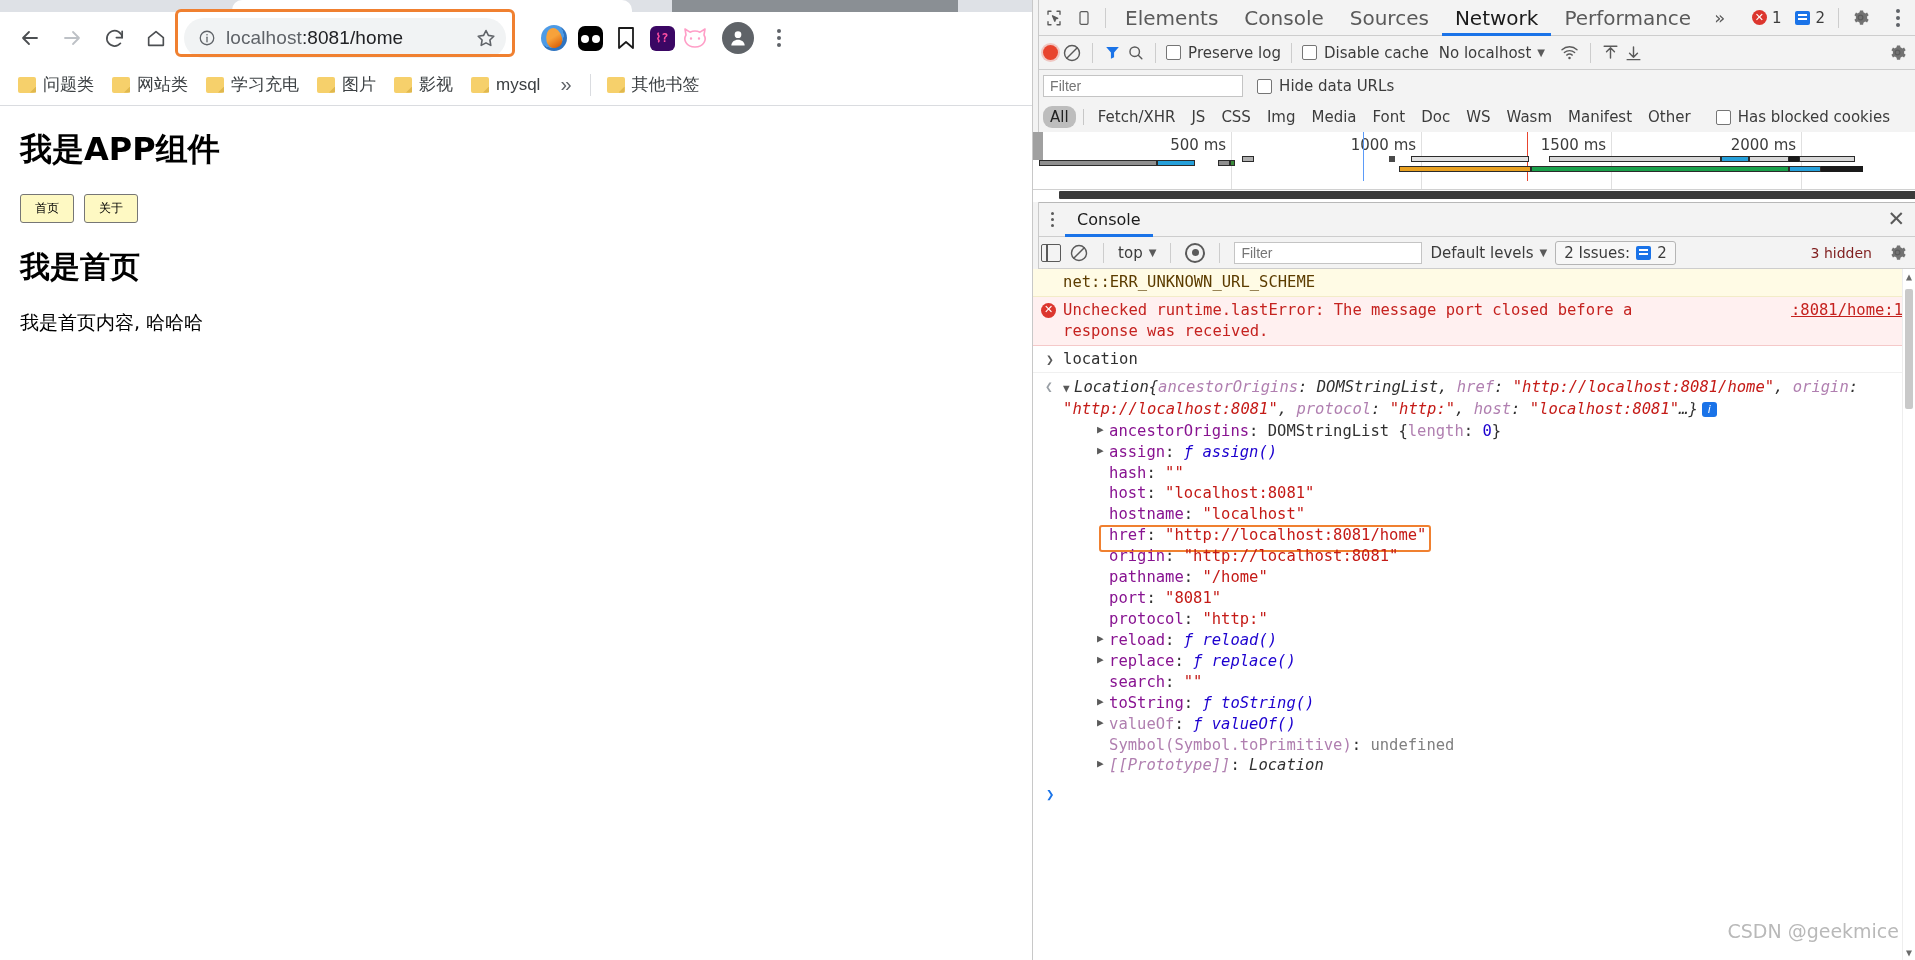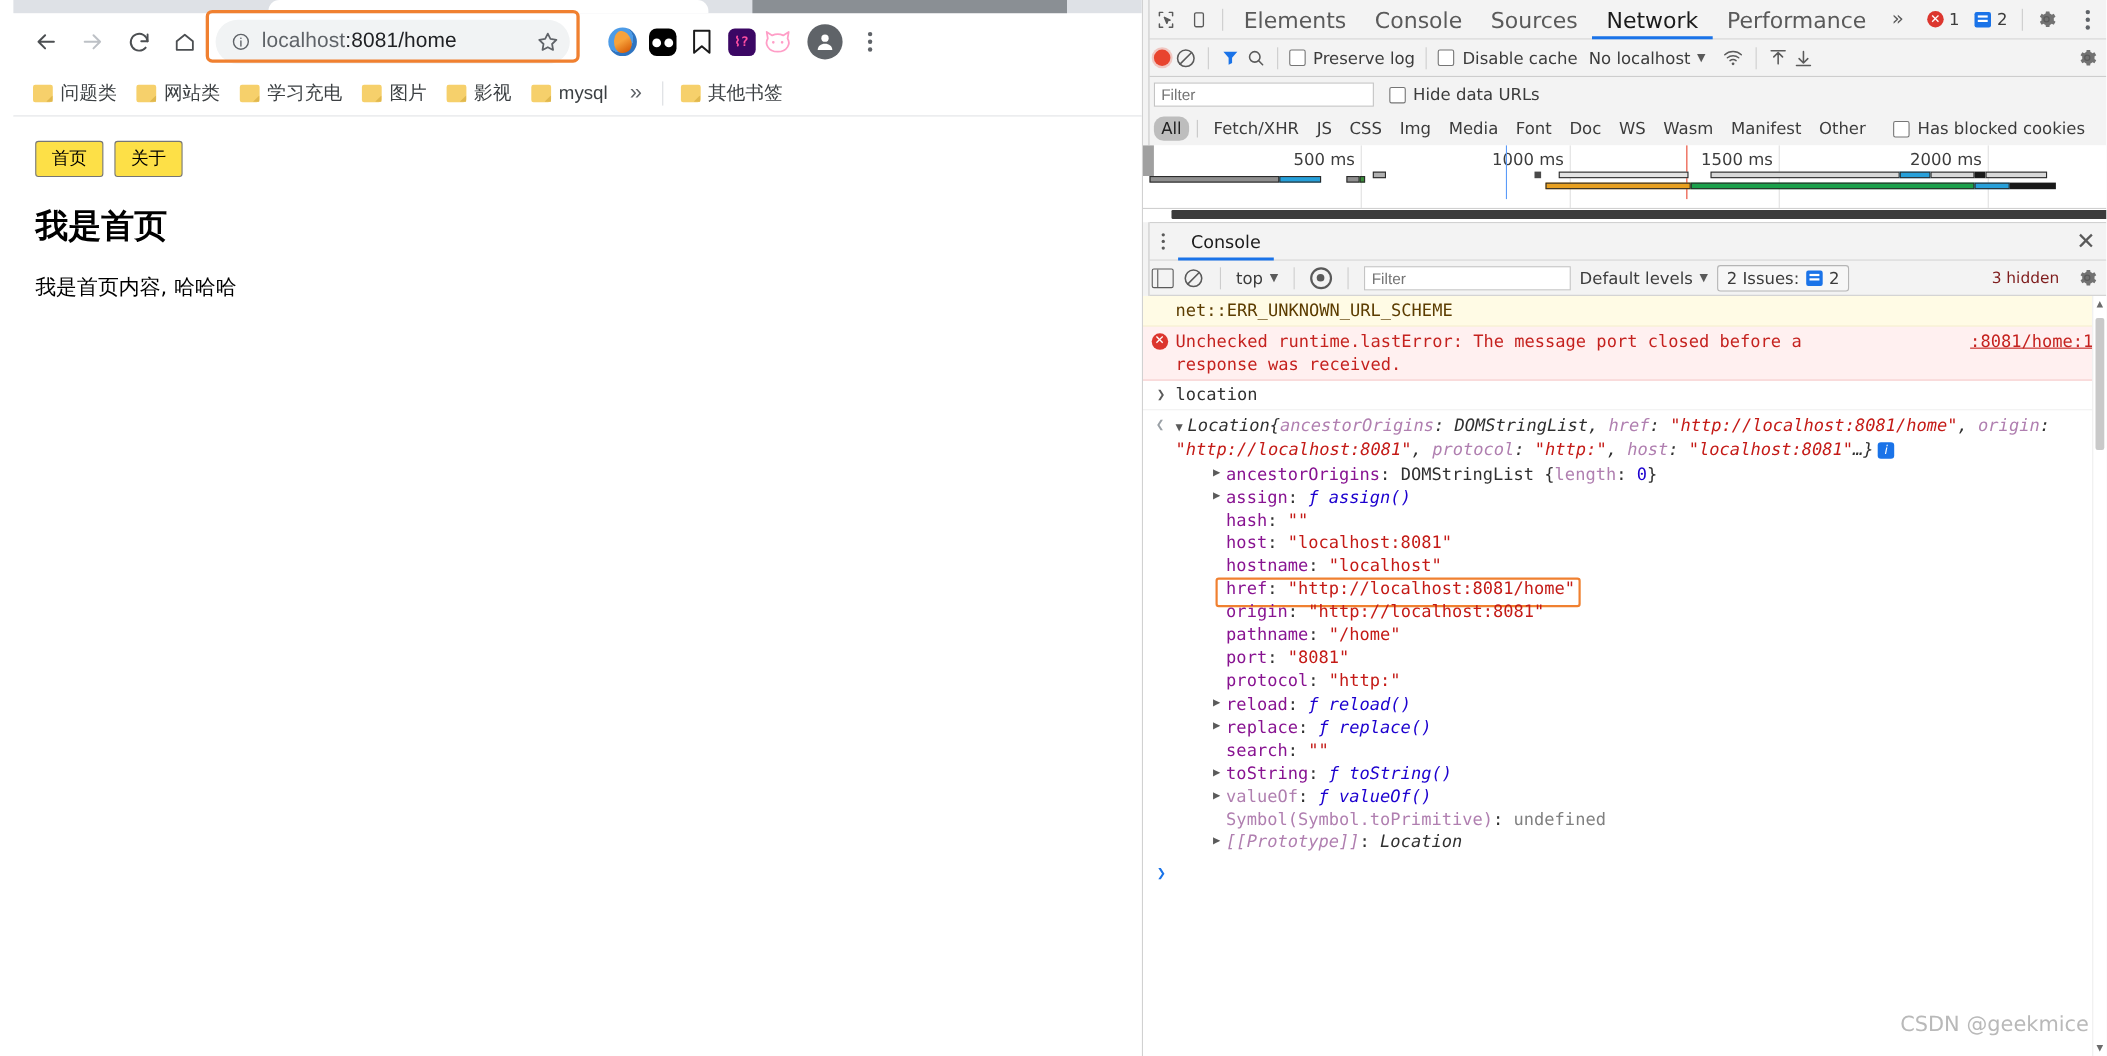--- a/index.html
+++ b/index.html
@@ -5,21 +5,21 @@
   * { box-sizing: border-box; margin: 0; padding: 0; }
   html, body {
     width: 1915px; height: 960px;
     font-family: "Liberation Sans", "DejaVu Sans", sans-serif;
     overflow: hidden; background: #fff;
   }
   #root { position: relative; width: 1915px; height: 960px; display: flex; }
 
   
   .browser { width: 1121px; height: 960px; position: relative; background: #fff;
-             border-right: 1px solid #c8c8c8; overflow: hidden; margin-left: 12px; }
+             border-right: 1px solid #c8c8c8; overflow: hidden; }
   .tabstrip { height: 12px; background: #dee1e6; position: relative; }
   .tabstrip .tabshape { position: absolute; left: 232px; top: 0; width: 400px; height: 12px;
         background:#fff; border-radius: 10px 10px 0 0; }
   .tabstrip .tabshape2 { position:absolute; left: 672px; top:0; width: 286px; height:12px;
         background:#8a8f94; }
 
   .toolbar { height: 52px; background: #fff; display: flex; align-items: center;
              padding: 0 10px; gap: 2px; }
   .navbtn { width: 40px; height: 40px; display: flex; align-items: center; justify-content: center;
             border-radius: 50%; cursor: pointer; color: #4c4f52; }
@@ -75,21 +75,21 @@
   .folder::after { content:""; position:absolute; right:0; bottom:0; width:6px; height:6px;
         background:#e0b84e; clip-path: polygon(100% 0, 0 100%, 100% 100%); }
   .bm-overflow { font-size: 20px; color: #5f6368; padding: 2px 10px; cursor: pointer; }
   .bm-sep { width: 1px; height: 22px; background: #dadce0; margin: 0 6px; }
 
   .viewport { position: absolute; top: 106px; left: 0; right: 0; bottom: 0; background: #fff;
               padding: 22px 20px 0 20px; }
   .h1 { font-size: 32px; font-weight: bold; color: #000; margin-bottom: 22px;
         font-family: "DejaVu Sans", sans-serif; }
   .btnrow { display: flex; gap: 10px; margin-bottom: 24px; }
-  .pagebtn { font-size: 16px; padding: 5px 14px; background: #fde047; border: 1px solid #767676;
+  .pagebtn { font-size: 12px; padding: 5px 14px; background: #fef9c3; border: 1px solid #767676;
              border-radius: 3px; color: #000; cursor: pointer;
              font-family: "DejaVu Sans", sans-serif; }
   .h2 { font-size: 30px; font-weight: bold; color: #000; margin: 14px 0 22px;
         font-family: "DejaVu Sans", sans-serif; }
   .para { font-size: 19px; color: #000; font-family: "DejaVu Sans", sans-serif; }
 
   
   .devtools { width: 957px; height: 960px; background: #f3f3f3; position: relative;
               display: flex; flex-direction: column; overflow: hidden;
               font-family: "DejaVu Sans", "Liberation Sans", sans-serif; }
@@ -346,20 +346,21 @@
         </div>
       <div class="bm-overflow">»</div>
       <div class="bm-sep"></div>
       <div class="bm">
           <span class="folder"></span>
           <span class="bm-label">其他书签</span>
         </div>
     </div>
 
     <div class="viewport">
+      <div class="h1">我是APP组件</div>
       <div class="btnrow">
         <button class="pagebtn">首页</button>
         <button class="pagebtn">关于</button>
       </div>
       <div class="h2">我是首页</div>
       <div class="para">我是首页内容, 哈哈哈</div>
     </div>
   </div>
 
   <div class="devtools">

